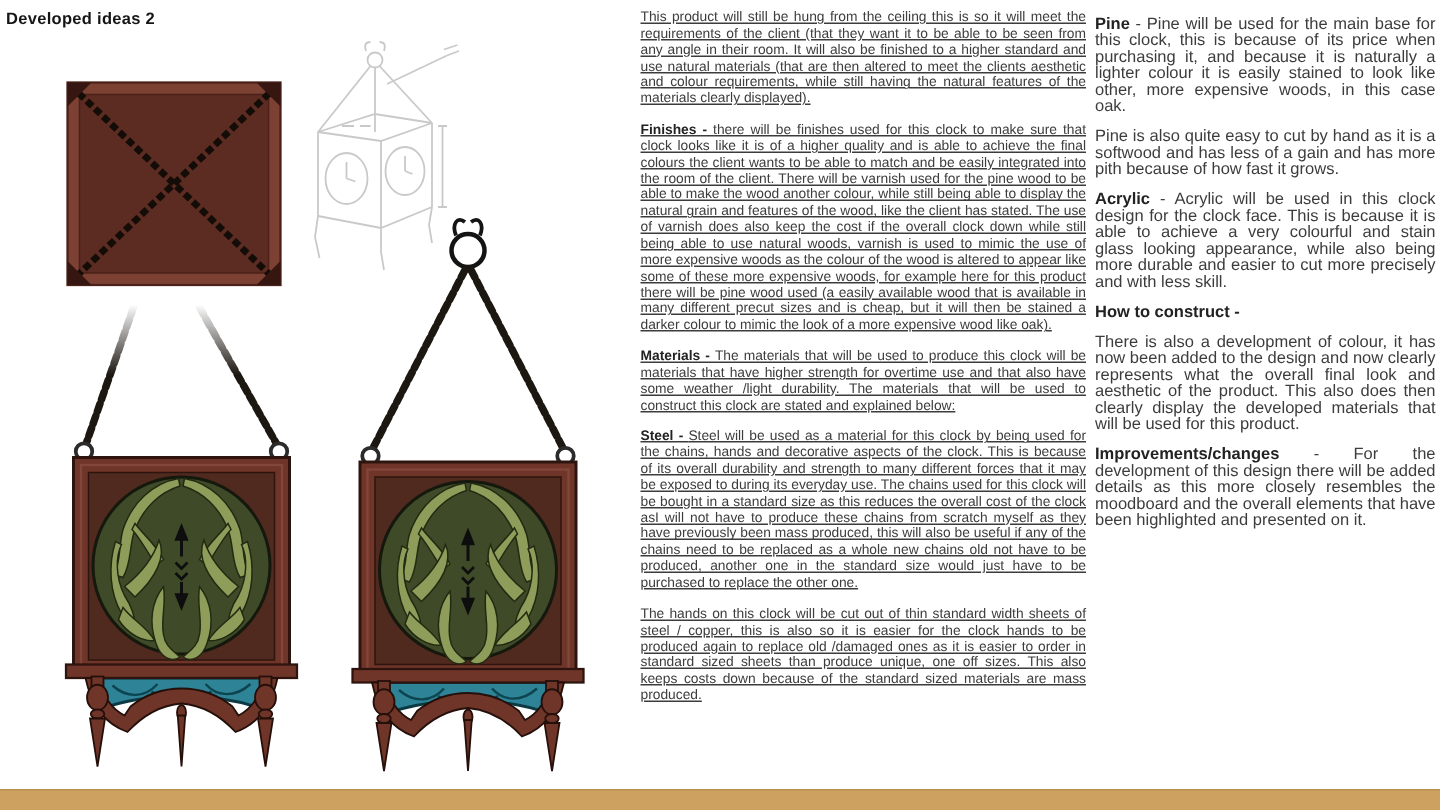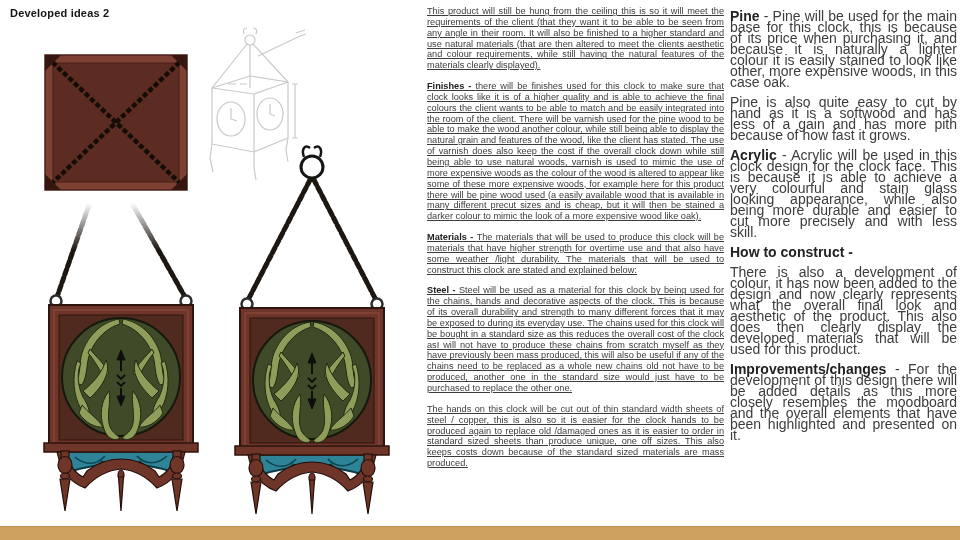--- a/index.html
+++ b/index.html
@@ -1,29 +1,29 @@
 <!DOCTYPE html>
 <html><head>
 <meta charset="utf-8">
 <style>
   html,body{margin:0;padding:0;}
   body{
     width:960px;height:540px;overflow:hidden;background:#ffffff;
     font-family:"Liberation Sans", sans-serif;color:#3c3c3c;position:relative;
   }
   .page-title{
-    position:absolute;left:10px;top:7px;font-size:11px;font-weight:bold;color:#151515;
+    position:absolute;left:4px;top:7px;font-size:11px;font-weight:bold;color:#151515;
     letter-spacing:.2px;
   }
   .art{position:absolute;left:0;top:0;}
   .col{position:absolute;top:0;text-align:justify;}
   .col p{margin:0 0 10px 0;}
   .col .lead{color:#222;font-weight:bold;}
   #col-middle{left:427px;width:297px;top:6px;font-size:9.2px;line-height:10.85px;text-decoration:underline;}
-  #col-right{left:730px;width:227px;top:11px;font-size:14px;line-height:11px;}
+  #col-right{left:730px;width:227px;top:11px;font-size:11px;line-height:11px;}
   #col-right p{margin:0 0 9px 0;}
   .accent-bar{
     position:absolute;left:0;bottom:0;width:960px;height:13px;background:#cda15f;
     border-top:1px solid #b98f4e;
   }
 </style>
 </head>
 <body>
 
 <div class="page-title">Developed ideas 2</div>

